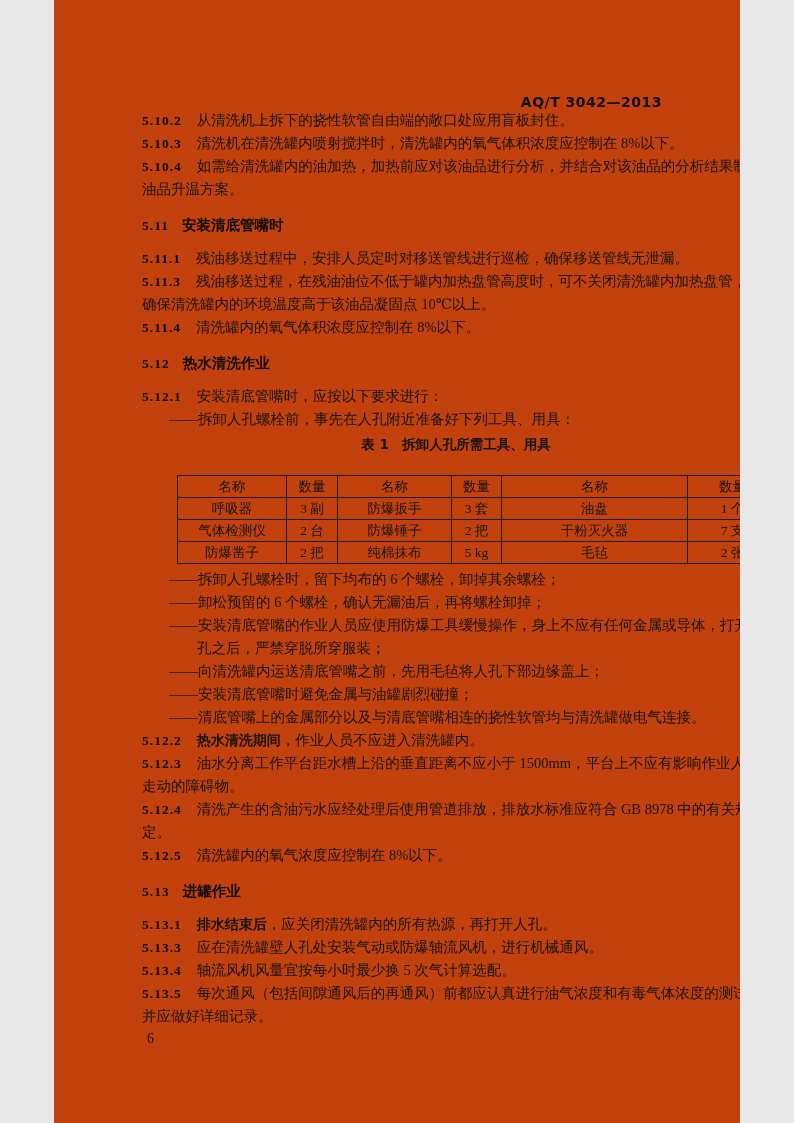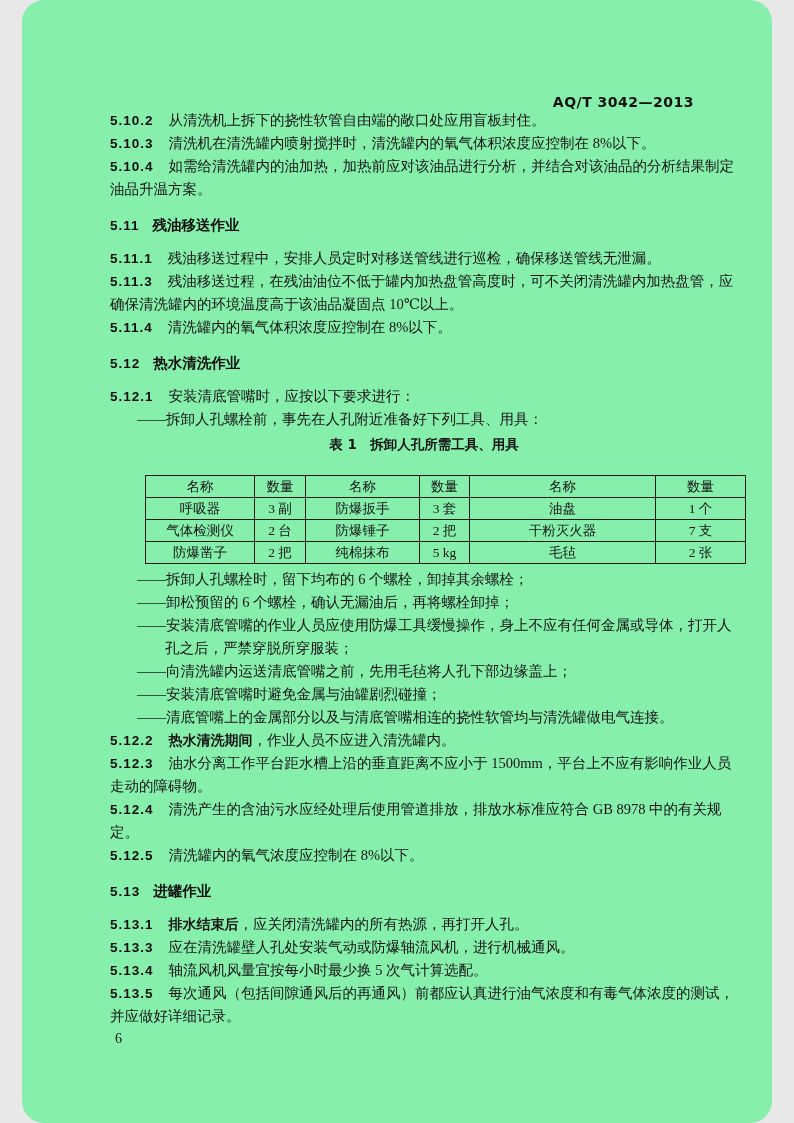--- a/index.html
+++ b/index.html
@@ -1,38 +1,37 @@
 <!DOCTYPE html>
 <html><head>
 <meta charset="utf-8">
 <style>
   html,body { margin:0; padding:0; background:#e8e8e8; }
   .page {
     position:relative;
-    width:750px; height:1123px;
+    width:686px; height:1123px;
     margin:0 auto;
-    background:#86efac;
+    background:#c2410c;
     font-family:"Liberation Serif","DejaVu Serif",serif;
     color:#141414;
     overflow:hidden;
-    border-radius:22px;
   }
   .std-code {
     position:absolute; top:94px; right:78px;
     font-family:"DejaVu Sans","Liberation Sans",sans-serif;
     font-weight:bold; font-size:14px; letter-spacing:0.5px;
     color:#111;
   }
   .content {
     position:absolute; left:88px; top:109px; width:628px;
     font-size:14.5px; line-height:23px;
   }
   .para { margin:0; }
   .num {
-    font-family:Liberation Sans, sans-serif;
+    font-family:Liberation Serif, serif;
     font-weight:bold; font-size:13.5px; letter-spacing:1px;
     margin-right:15px; color:#0d0d0d;margin-top:21px;
   }
   .sec-heading {
     font-family:"DejaVu Sans","Liberation Sans",sans-serif;
     font-weight:bold; font-size:14.5px;
     margin:13px 0 10px 0; color:#0d0d0d;
   }
   .sec-heading .num { font-size:13.5px; margin-right:13px; }
   .lead { font-weight:bold; font-family:"DejaVu Sans","Liberation Sans",sans-serif; font-size:14px; }
@@ -64,21 +63,21 @@
 <div class="page">
 
   <div class="std-code">AQ/T 3042—2013</div>
 
   <div class="content">
 
     <p class="para"><span class="num">5.10.2</span><span>从清洗机上拆下的挠性软管自由端的敞口处应用盲板封住。</span></p>
     <p class="para"><span class="num">5.10.3</span><span>清洗机在清洗罐内喷射搅拌时，清洗罐内的氧气体积浓度应控制在 8%以下。</span></p>
     <p class="para"><span class="num">5.10.4</span><span>如需给清洗罐内的油加热，加热前应对该油品进行分析，并结合对该油品的分析结果制定油品升温方案。</span></p>
 
-    <div class="sec-heading"><span class="num">5.11</span><span>残油移送作业</span></div>
+    <div class="sec-heading"><span class="num">5.11</span><span>安装清底管嘴时</span></div>
 
     <p class="para"><span class="num">5.11.1</span><span>残油移送过程中，安排人员定时对移送管线进行巡检，确保移送管线无泄漏。</span></p>
     <p class="para"><span class="num">5.11.3</span><span>残油移送过程，在残油油位不低于罐内加热盘管高度时，可不关闭清洗罐内加热盘管，应确保清洗罐内的环境温度高于该油品凝固点 10℃以上。</span></p>
     <p class="para"><span class="num">5.11.4</span><span>清洗罐内的氧气体积浓度应控制在 8%以下。</span></p>
 
     <div class="sec-heading"><span class="num">5.12</span><span>热水清洗作业</span></div>
 
     <p class="para"><span class="num">5.12.1</span><span>安装清底管嘴时，应按以下要求进行：</span></p>
     <p class="para dash">——拆卸人孔螺栓前，事先在人孔附近准备好下列工具、用具：</p>
 

